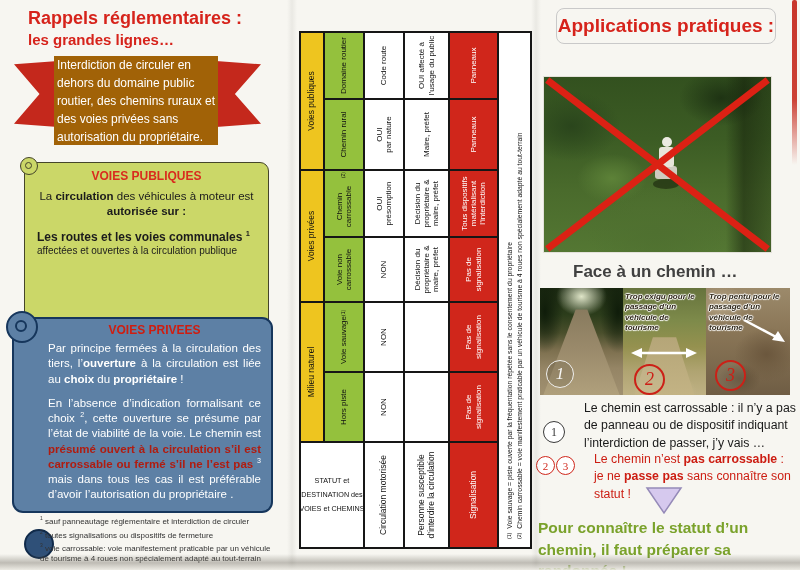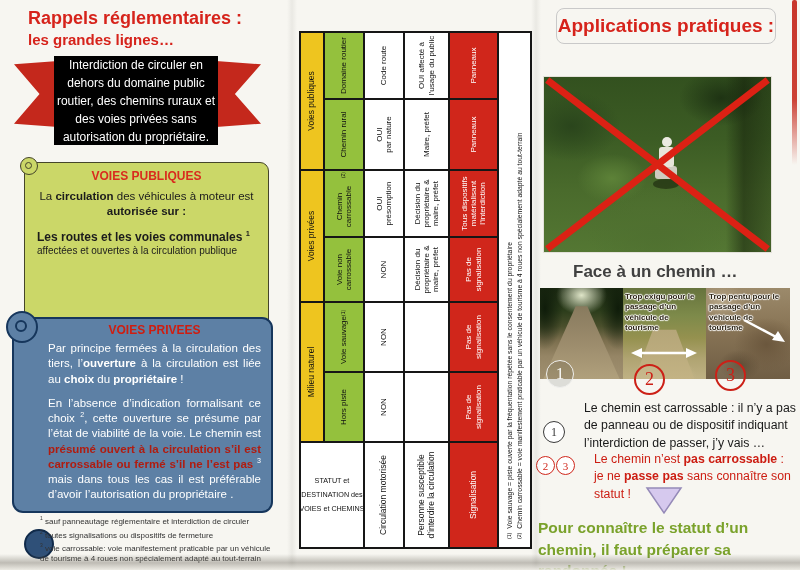--- a/index.html
+++ b/index.html
@@ -13,22 +13,22 @@
   .bottom-shadow{position:absolute;left:0;bottom:0;width:800px;height:16px;
         background:linear-gradient(to bottom,rgba(0,0,0,0) 0%,rgba(98,93,82,0.38) 55%,rgba(236,234,227,0.95) 100%);}
   .edge-red{position:absolute;right:3px;top:0;width:5px;height:165px;
         background:linear-gradient(to bottom,#c8362b 0%,#cc4135 60%,rgba(204,65,53,0) 100%);border-radius:2px;}
 
   
   .main-title{font-weight:bold;color:#d6231b;}
   #lt1{left:28px;top:8px;font-size:18px;}
   #lt2{left:28px;top:31px;font-size:15px;}
 
-  .ribbon-center{left:54px;top:56px;width:164px;height:89px;background:#000000;color:#fff;
-        display:flex;align-items:center;justify-content:center;text-align:center;
+  .ribbon-center{left:54px;top:56px;width:164px;height:89px;background:#a16207;color:#fff;
+        display:flex;align-items:center;justify-content:center;text-align:left;
         font-size:12px;line-height:1.5;white-space:pre-line;}
   .ribbon-tail{background:#c4281c;}
   .tail-l{left:14px;top:61px;width:44px;height:66px;
         clip-path:polygon(100% 0,0 5%,58% 50%,0 95%,100% 100%);}
   .tail-r{left:216px;top:61px;width:45px;height:66px;
         clip-path:polygon(0 0,100% 5%,42% 50%,100% 95%,0 100%);}
 
   .scroll-green{left:24px;top:162px;width:245px;height:181px;background:#cbd768;
         border:1.5px solid #45452a;border-radius:9px;padding-top:6px;box-sizing:border-box;}
   .scroll-green .heading{text-align:center;font-weight:bold;font-size:12px;color:#d92b1e;}
@@ -90,21 +90,21 @@
           radial-gradient(ellipse 50px 35px at 30% 58%,#5d8238 0%,rgba(93,130,56,0) 70%),
           linear-gradient(180deg,#33511f 0%,#3c5c24 35%,#4a6b2c 65%,#547733 100%);}
   .rider-helmet{left:52%;top:34%;width:10px;height:10px;border-radius:50%;background:#eceae2;}
   .rider-body{left:50.5%;top:40%;width:15px;height:20px;border-radius:3px;background:#e8e5da;}
   .rider-bike{left:49%;top:51%;width:22px;height:13px;border-radius:3px;background:#cfccc0;}
   .rider-shadow{left:48%;top:58%;width:26px;height:10px;border-radius:50%;background:rgba(20,30,10,0.55);}
 
   .section-title{left:573px;top:262px;font-size:17px;font-weight:bold;color:#404040;}
 
   .photo-row{left:540px;top:288px;width:250px;height:107px;display:flex;}
-  .photo-row .ph{position:relative;height:91px;}
+  .photo-row .ph{position:relative;height:107px;font-style:italic;}
   .phA{width:83px;background:
         radial-gradient(ellipse 26px 60px at 6% 22%,#0f1c0a 0%,rgba(15,28,10,0) 70%),
         radial-gradient(ellipse 26px 60px at 94% 22%,#0f1c0a 0%,rgba(15,28,10,0) 70%),
         radial-gradient(ellipse 34px 26px at 50% 8%,#dfe5c8 0%,rgba(223,229,200,0) 75%),
         linear-gradient(180deg,#1c2a12 0%,#2c3d1b 25%,#4a4f2c 42%,#7c6f4e 58%,#958565 75%,#a09070 100%);}
   .phA::before{content:"";position:absolute;left:0;top:0;width:100%;height:100%;
         clip-path:polygon(43% 20%,57% 20%,96% 100%,4% 100%);
         background:linear-gradient(180deg,#7e7257 0%,#99896a 55%,#b0a07c 100%);}
   .phB{width:83px;background:
         radial-gradient(ellipse 46px 24px at 50% 96%,#cdbd93 0%,rgba(205,189,147,0) 70%),

